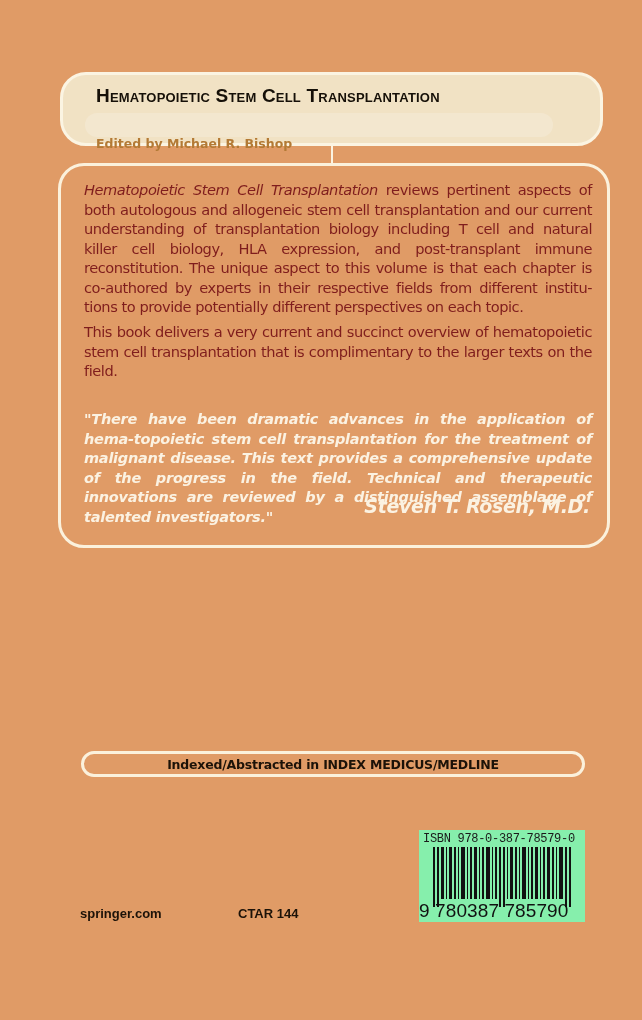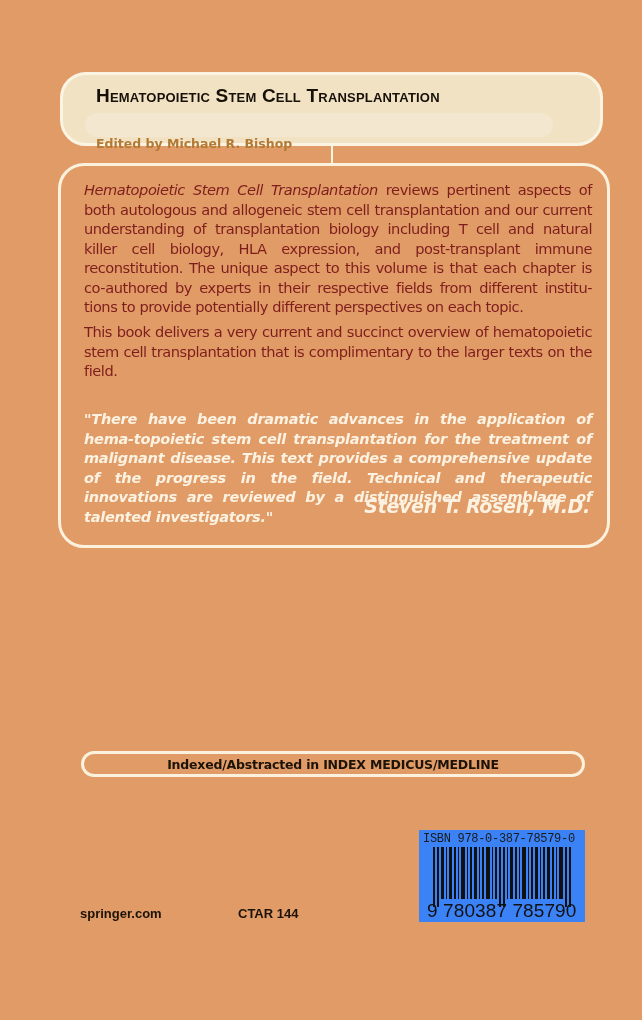--- a/index.html
+++ b/index.html
@@ -72,30 +72,30 @@
       font-family: "Liberation Sans", sans-serif; font-weight: bold;
       font-size: 13px; color: #1c1208;
     }
     .footer-mid {
       position: absolute; left: 238px; top: 906px;
       font-family: "Liberation Sans", sans-serif; font-weight: bold;
       font-size: 13px; color: #1c1208;
     }
     .barcode {
       position: absolute; left: 419px; top: 830px; width: 166px; height: 92px;
-      background: #3b82f6; box-sizing: border-box;
+      background: #86efac; box-sizing: border-box;
     }
     .isbn-text {
       position: absolute; left: 4px; top: 2px;
       font-family: "Liberation Mono", monospace; font-size: 12px; color: #1a1a1a;
       letter-spacing: -0.3px; white-space: nowrap;
     }
     .bars { position: absolute; left: 0; top: 0; }
     .ean-text {
-      position: absolute; left: 8px; top: 70px;
+      position: absolute; left: 0; top: 70px;
       font-family: "Liberation Sans", sans-serif; font-size: 19px; color: #111;
       white-space: nowrap; letter-spacing: 0.1px;
     }
   </style>
 </head>
 <body>
 
 <div class="title-box">
   <div class="title">Hematopoietic Stem Cell Transplantation</div>
   <div class="editor-bar">

